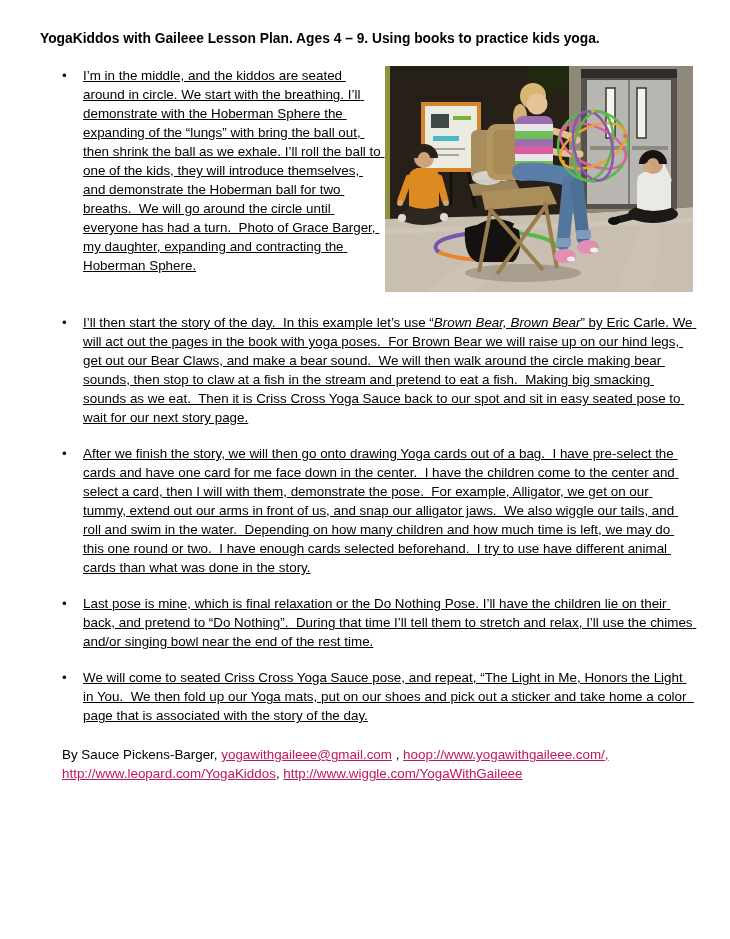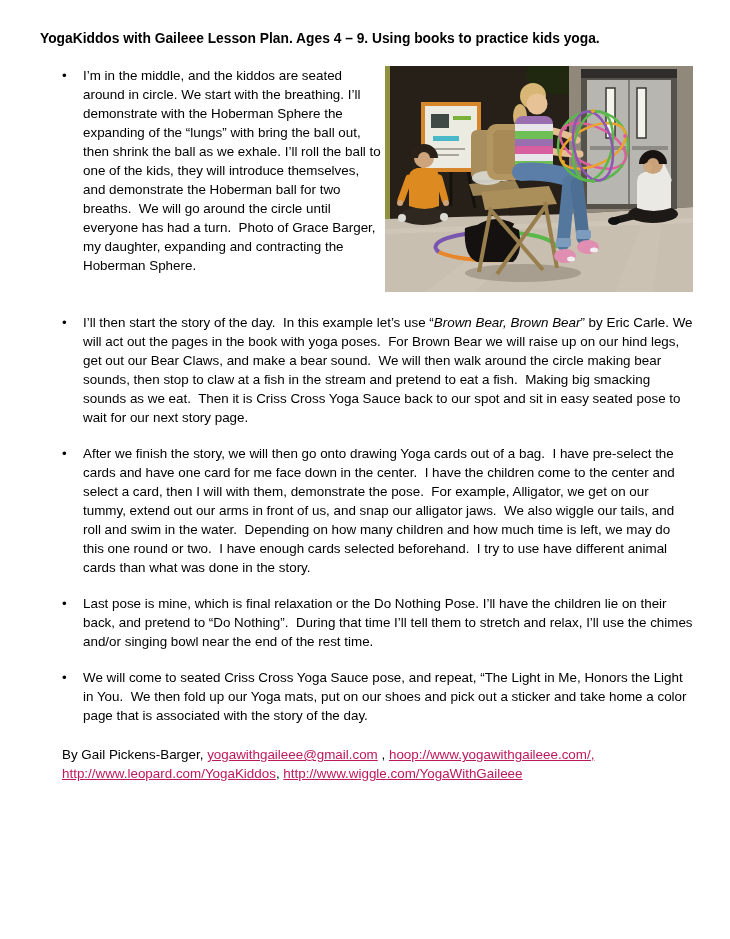--- a/index.html
+++ b/index.html
@@ -27,20 +27,21 @@
     font-weight: bold;
     font-size: 13.8px;
     line-height: 19px;
     margin: 0 0 18px 0;
     white-space: pre-wrap;
   }
   ul.bullets {
     margin: 0;
     padding: 0 0 0 43px;
     list-style: none;
+    text-decoration: underline;
   }
   ul.bullets li {
     position: relative;
     margin: 0 0 17px 0;
     white-space: pre-wrap;
   }
   ul.bullets li::before {
     content: "\2022";
     position: absolute;
     left: -21px;
@@ -197,15 +198,15 @@
     </div>
   </div>
 
   <ul class="bullets">
     <li><span>I’ll then start the story of the day.  In this example let’s use “</span><span class="italic">Brown Bear, Brown Bear</span><span>” by Eric Carle. We will act out the pages in the book with yoga poses.  For Brown Bear we will raise up on our hind legs, get out our Bear Claws, and make a bear sound.  We will then walk around the circle making bear sounds, then stop to claw at a fish in the stream and pretend to eat a fish.  Making big smacking sounds as we eat.  Then it is Criss Cross Yoga Sauce back to our spot and sit in easy seated pose to wait for our next story page.</span></li>
     <li><span>After we finish the story, we will then go onto drawing Yoga cards out of a bag.  I have pre-select the cards and have one card for me face down in the center.  I have the children come to the center and select a card, then I will with them, demonstrate the pose.  For example, Alligator, we get on our tummy, extend out our arms in front of us, and snap our alligator jaws.  We also wiggle our tails, and roll and swim in the water.  Depending on how many children and how much time is left, we may do this one round or two.  I have enough cards selected beforehand.  I try to use have different animal cards than what was done in the story.</span></li>
     <li><span>Last pose is mine, which is final relaxation or the Do Nothing Pose. I’ll have the children lie on their back, and pretend to “Do Nothing”.  During that time I’ll tell them to stretch and relax, I’ll use the chimes and/or singing bowl near the end of the rest time.</span></li>
     <li><span>We will come to seated Criss Cross Yoga Sauce pose, and repeat, “The Light in Me, Honors the Light in You.  We then fold up our Yoga mats, put on our shoes and pick out a sticker and take home a color  page that is associated with the story of the day.</span></li>
   </ul>
 
-  <p class="footer-para"><span>By Gail Pickens-Barger, </span><a href="#">yogawithgaileee@gmail.com</a><span> , </span><a href="#">hoop://www.yogawithgaileee.com/,</a><span> </span><a href="#">http://www.leopard.com/YogaKiddos</a><span>, </span><a href="#">http://www.wiggle.com/YogaWithGaileee</a></p>
+  <p class="footer-para"><span>By Sauce Pickens-Barger, </span><a href="#">yogawithgaileee@gmail.com</a><span> , </span><a href="#">hoop://www.yogawithgaileee.com/,</a><span> </span><a href="#">http://www.leopard.com/YogaKiddos</a><span>, </span><a href="#">http://www.wiggle.com/YogaWithGaileee</a></p>
 
 </div>
 
 </body></html>

